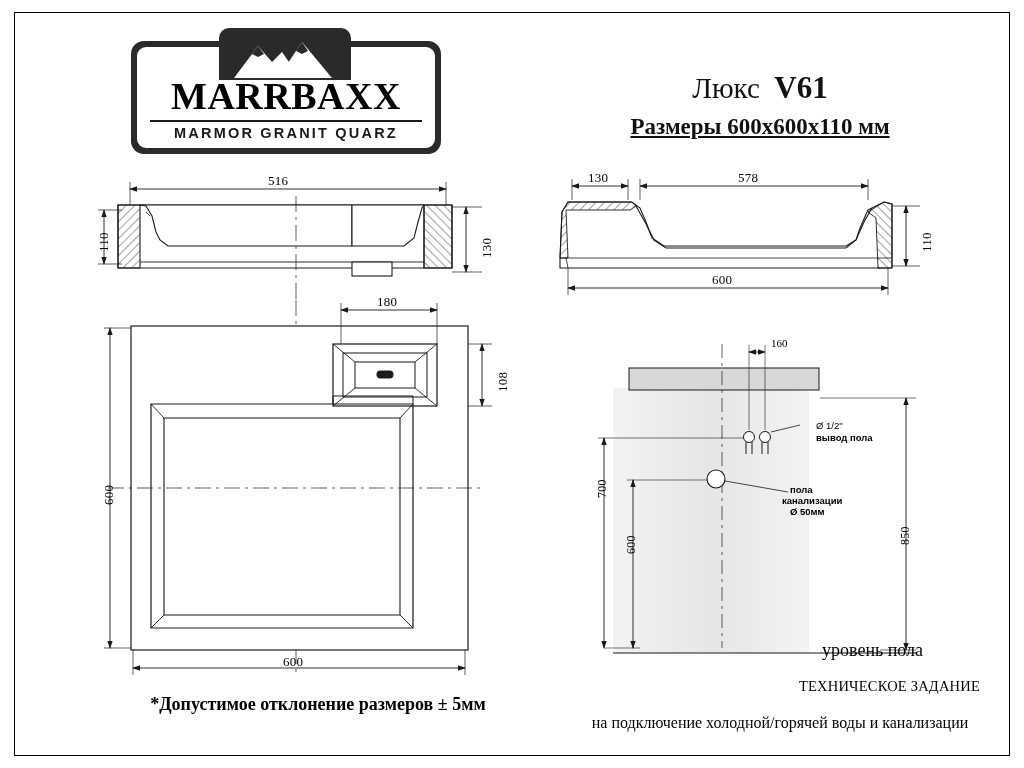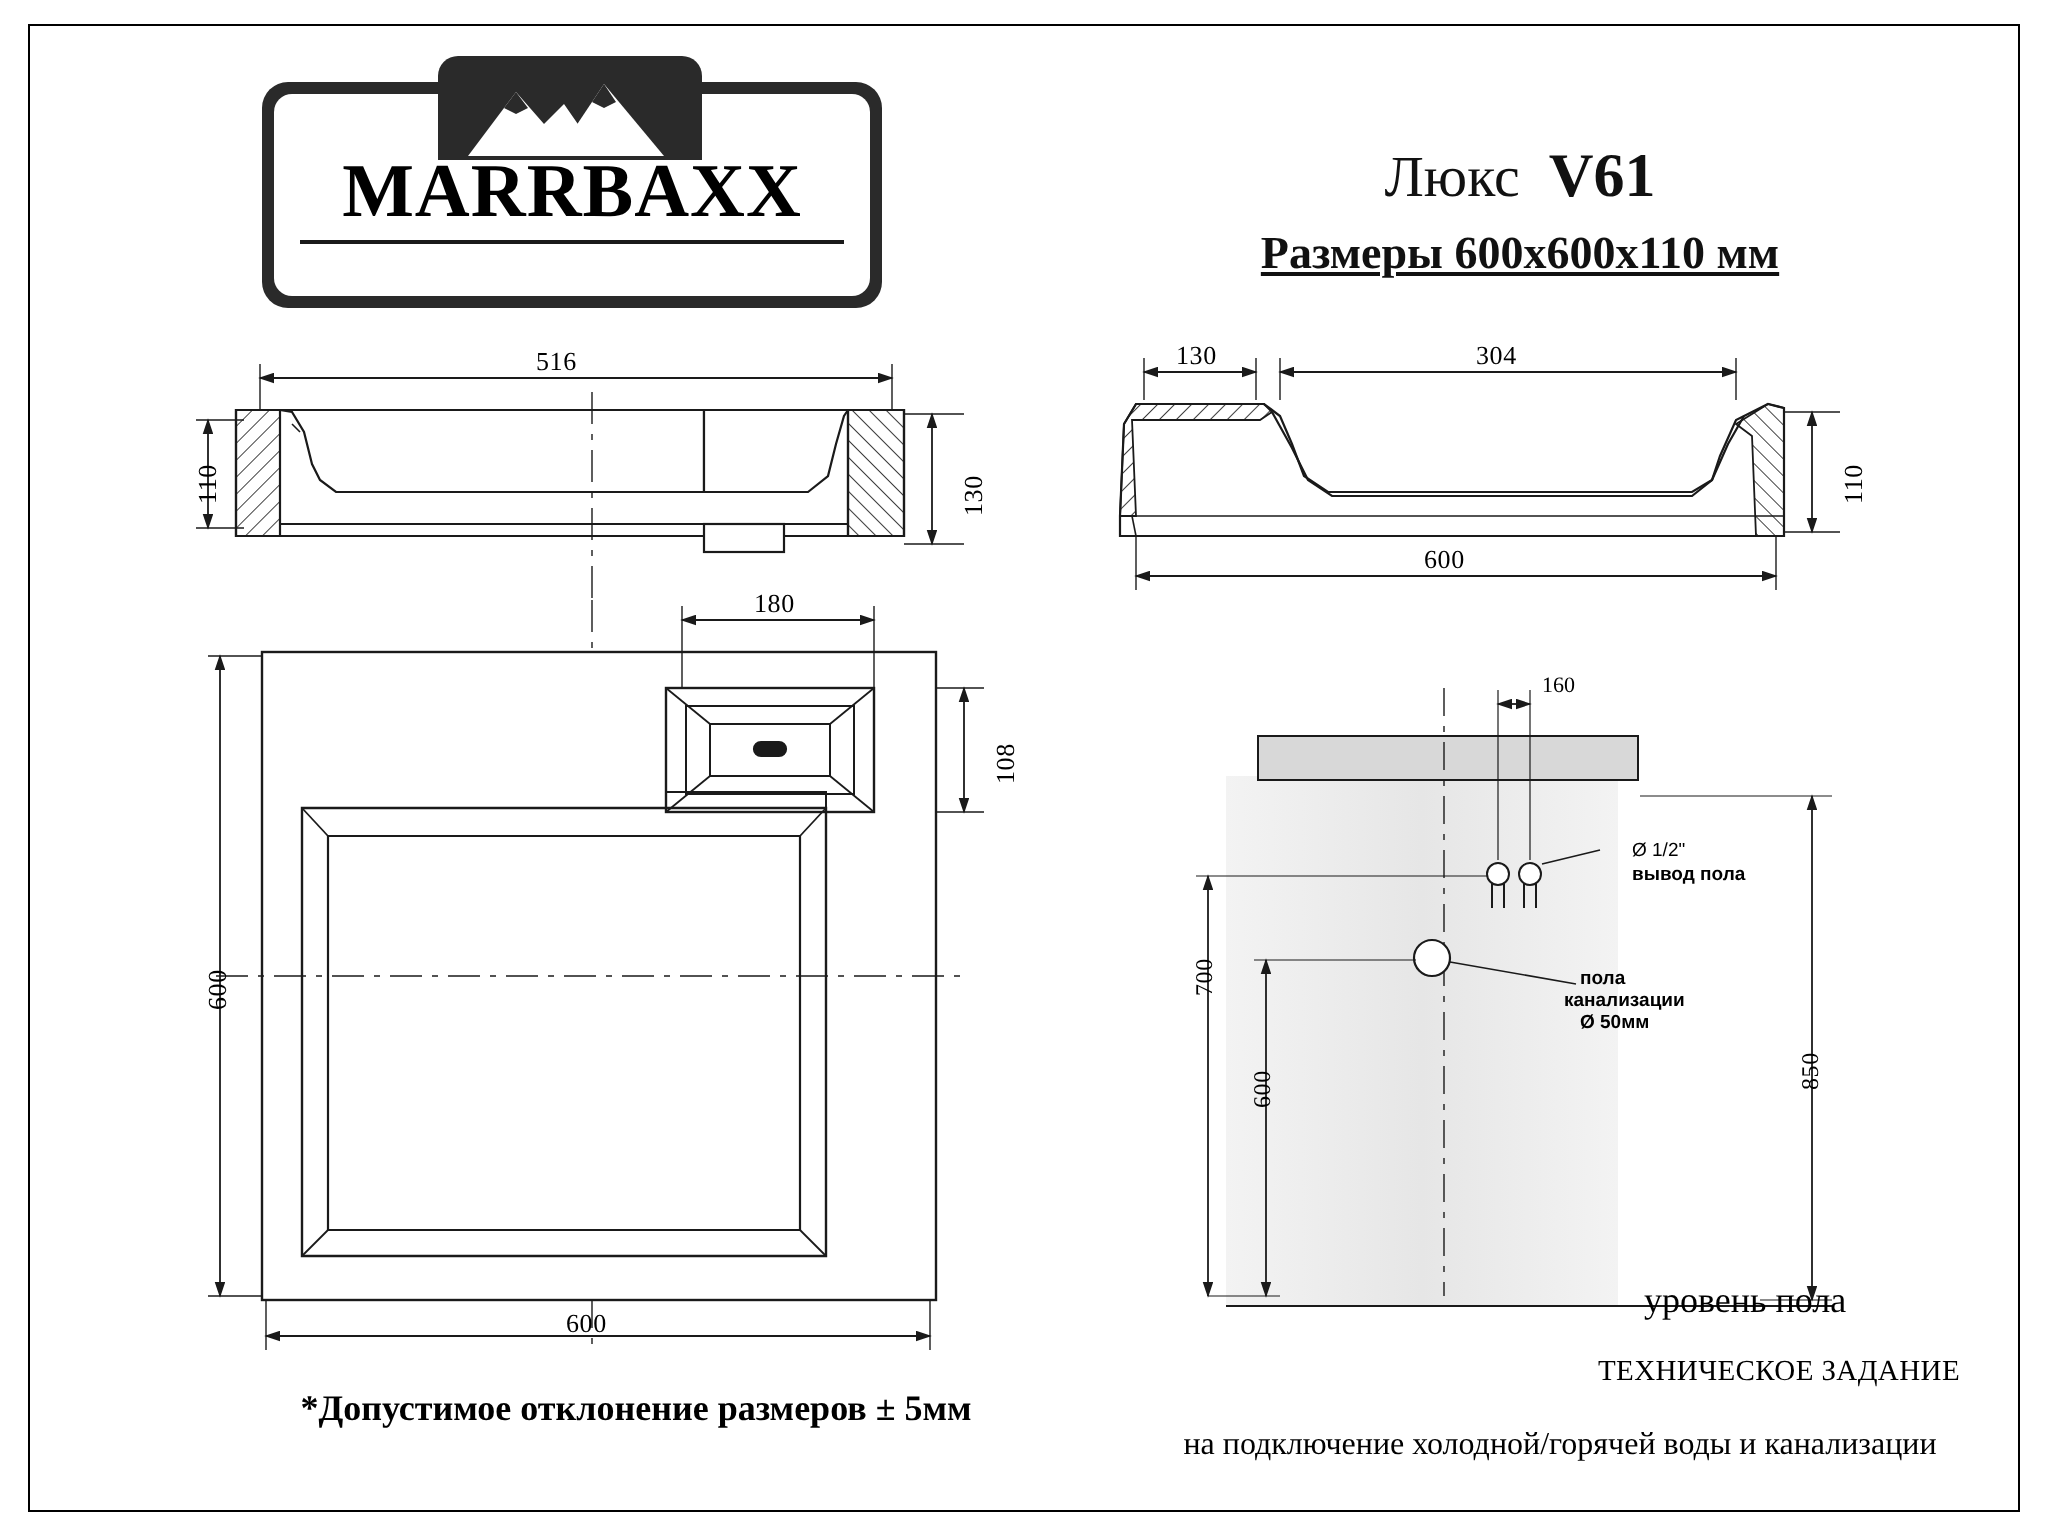--- a/index.html
+++ b/index.html
@@ -199,20 +199,21 @@
   <div id="logo-inner"></div>
   <div id="logo-badge"></div>
   <svg id="logo-mountain" viewBox="0 0 114 40">
     <polygon points="6,40 30,8 44,24 54,14 72,40" fill="#ffffff"></polygon>
     <polygon points="50,40 74,4 104,40" fill="#ffffff"></polygon>
     <polygon points="30,8 36,16 30,19 24,16" fill="#2a2a2a"></polygon>
     <polygon points="74,4 80,13 74,16 68,13" fill="#2a2a2a"></polygon>
   </svg>
   <div id="logo-word">MARRBAXX</div>
   <div id="logo-rule"></div>
+  <div id="logo-sub">MARMOR GRANIT QUARZ</div>
 
   <div id="title-main">
     <span>Люкс</span>
     &nbsp;<b>V61</b>
   </div>
   <div id="title-sub">Размеры 600х600х110 мм</div>
 
   <svg class="layer" viewBox="0 0 1024 768">
     <defs>
       <pattern id="hatch" width="6" height="6" patternUnits="userSpaceOnUse" patternTransform="rotate(45)">
@@ -373,21 +374,21 @@
       <line x1="880" y1="650" x2="916" y2="650" stroke="#1a1a1a" stroke-width="0.6"></line>
       <line x1="604" y1="648" x2="640" y2="648" stroke="#1a1a1a" stroke-width="0.6"></line>
     </g>
   </svg>
 
   <div class="txt dim" style="left:268px; top:173px;">516</div>
   <div class="txt dim rot" style="left:96px; top:252px; transform:rotate(-90deg);">110</div>
   <div class="txt dim rot" style="left:479px; top:258px; transform:rotate(-90deg);">130</div>
 
   <div class="txt dim" style="left:588px; top:170px;">130</div>
-  <div class="txt dim" style="left:738px; top:170px;">304</div>
+  <div class="txt dim" style="left:738px; top:170px;">578</div>
   <div class="txt dim" style="left:712px; top:272px;">600</div>
   <div class="txt dim rot" style="left:919px; top:252px; transform:rotate(-90deg);">110</div>
 
   <div class="txt dim" style="left:377px; top:294px;">180</div>
   <div class="txt dim rot" style="left:495px; top:392px; transform:rotate(-90deg);">108</div>
   <div class="txt dim rot" style="left:101px; top:505px; transform:rotate(-90deg);">600</div>
   <div class="txt dim" style="left:283px; top:654px;">600</div>
 
   <div class="txt dim-sm" style="left:771px; top:337px;">160</div>
   <div class="txt dim rot" style="left:595px; top:498px; transform:rotate(-90deg); font-size:12px;">700</div>

